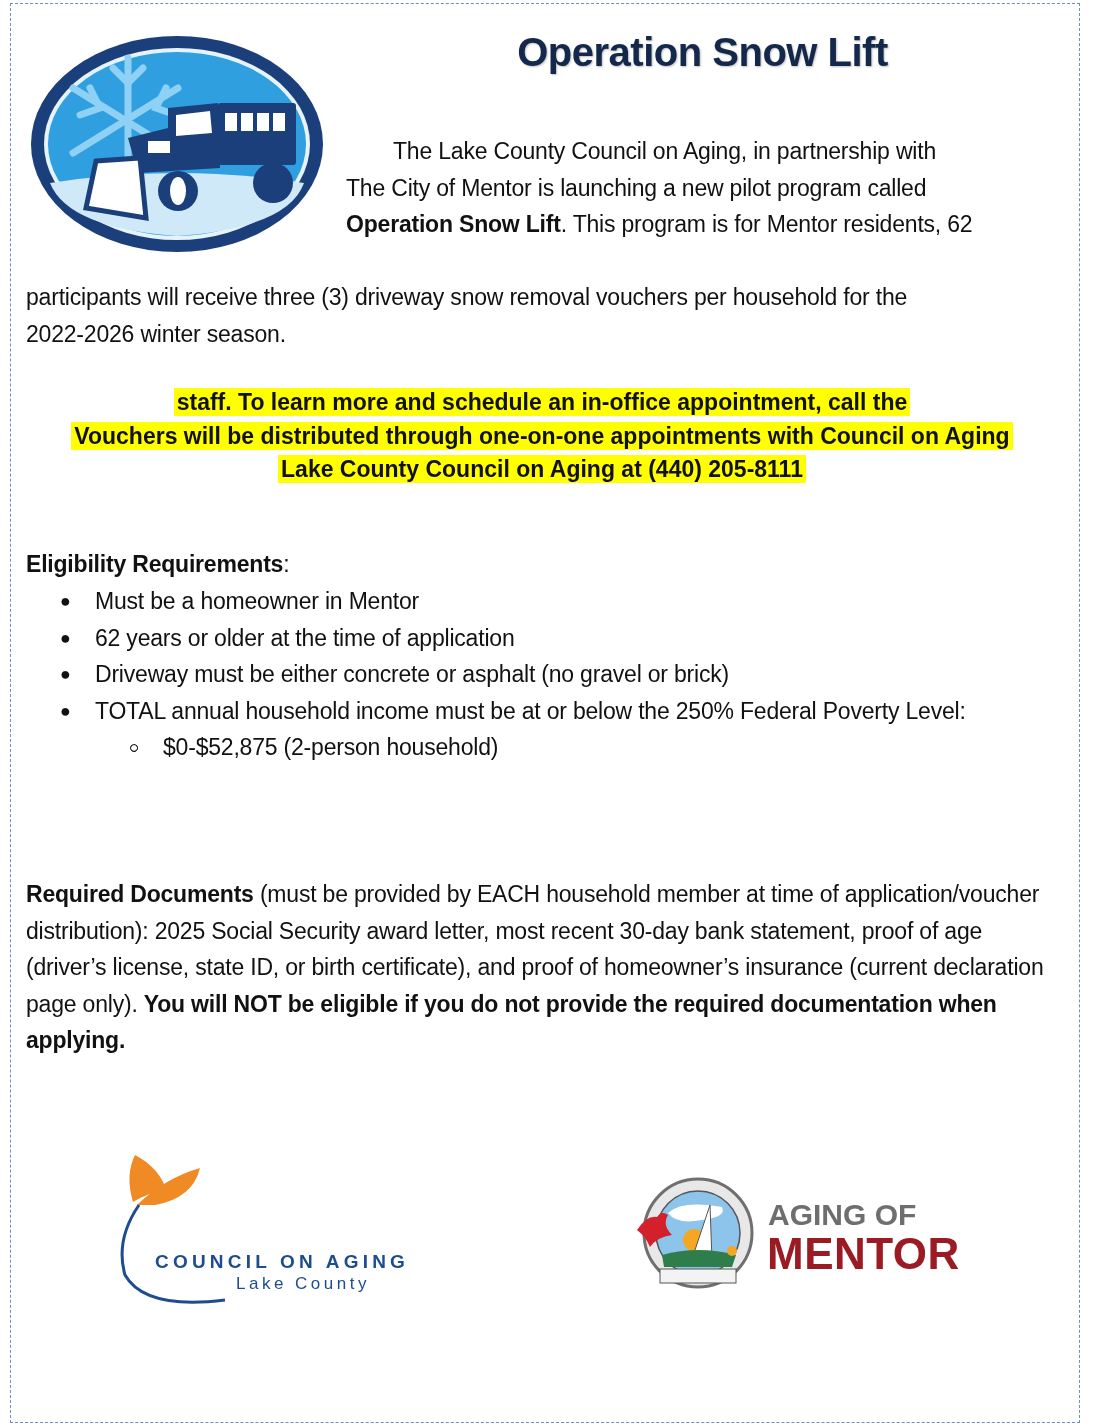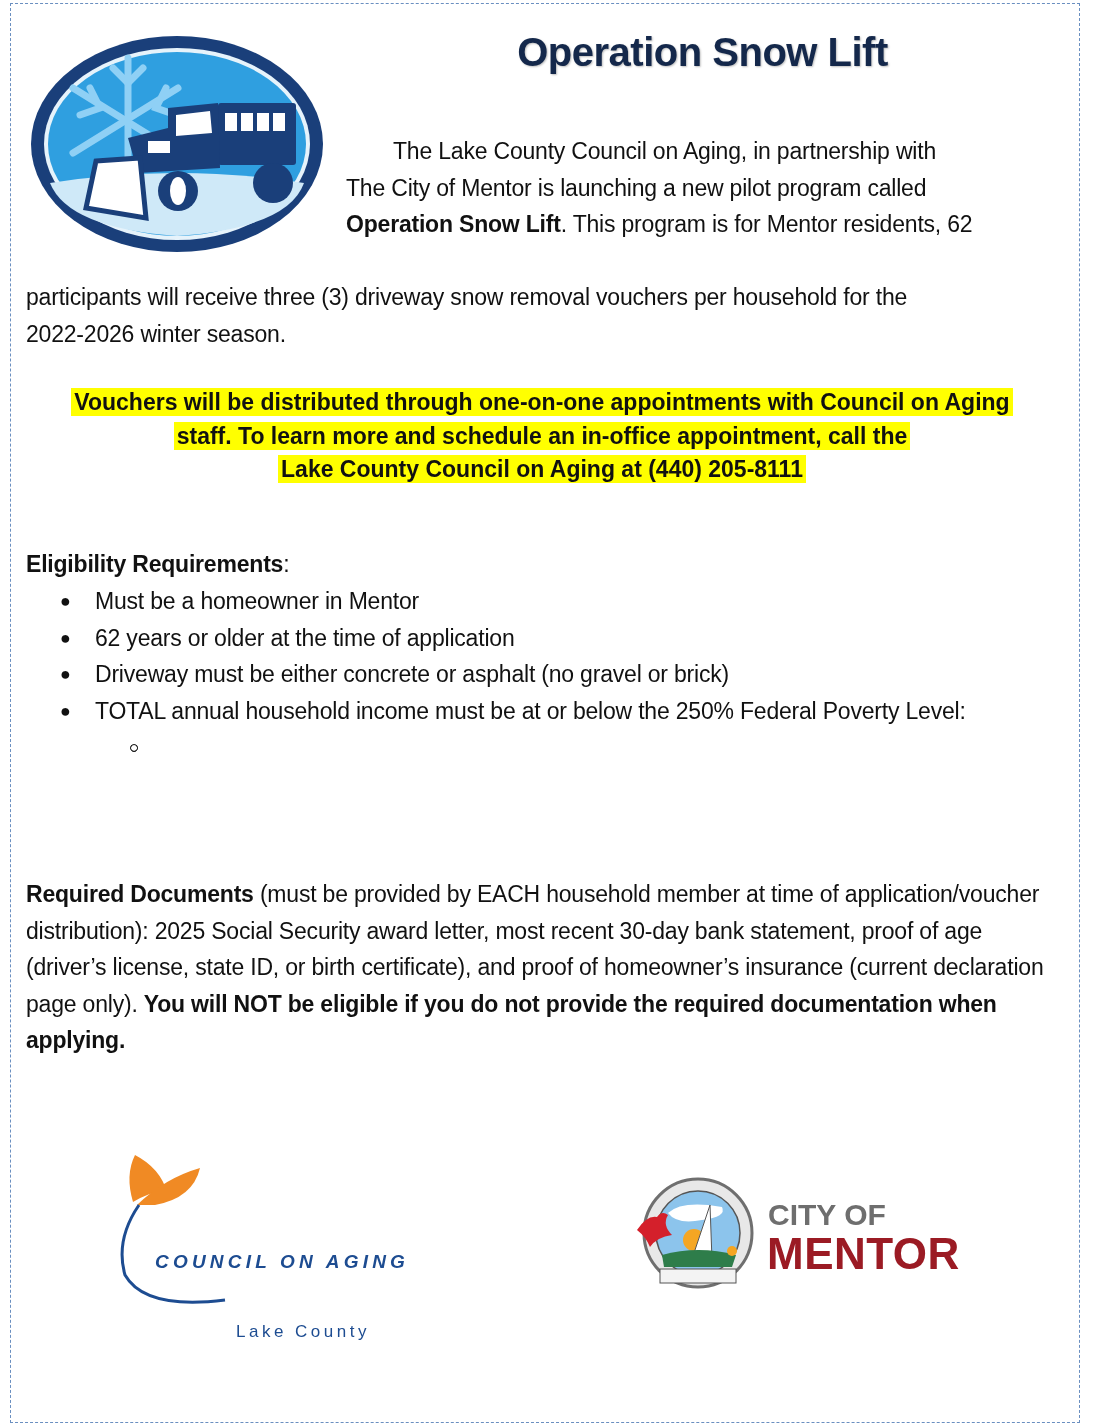--- a/index.html
+++ b/index.html
@@ -23,22 +23,22 @@
     .u { }
     ul.elig { position: absolute; left: 60px; top: 583px; margin: 0; padding: 0; list-style: none; width: 960px; }
     ul.elig li { position: relative; padding-left: 35px; }
     ul.elig li .bullet { position: absolute; left: 0; top: 0; font-size: 18px; }
     ul.sub { list-style: none; margin: 0; padding: 0 0 0 34px; }
     ul.sub li { padding-left: 34px; position: relative; }
     ul.sub li .bullet { position: absolute; left: 0; top: 1px; font-size: 17px; }
     .docs { position: absolute; left: 26px; top: 876px; width: 1020px; }
     .logo-coa { position: absolute; left: 115px; top: 1150px; width: 300px; height: 165px; }
     .coa-name { position: absolute; left: 155px; top: 1251px; font-size: 19px; font-weight: bold;
-                letter-spacing: 4.2px; color: #1d4c91; font-style: italic; }
-    .coa-sub { position: absolute; left: 236px; top: 1274px; font-size: 17px; letter-spacing: 3.5px; color: #1d4c91; margin-top: 48px; }
+                letter-spacing: 4.2px; color: #1d4c91; }
+    .coa-sub { position: absolute; left: 236px; top: 1274px; font-size: 17px; letter-spacing: 3.5px; color: #1d4c91; }
     .logo-mentor-seal { position: absolute; left: 632px; top: 1175px; width: 128px; height: 118px; }
     .mentor-cityof { position: absolute; left: 768px; top: 1198px; font-size: 30px; font-weight: bold; color: #6e6e6e; }
     .mentor-name { position: absolute; left: 767px; top: 1229px; font-size: 44px; font-weight: bold; color: #9b1b24; letter-spacing: 0.5px; }
   </style>
 </head>
 <body>
 
 <div class="page"></div>
 
 <svg class="logo-plow" viewBox="0 0 298 222">
@@ -76,35 +76,35 @@
   <div class="intro-first">The Lake County Council on Aging, in partnership with</div>
   <div>The City of Mentor is launching a new pilot program called</div>
   <div><span class="b">Operation Snow Lift</span><span>. This program is for Mentor residents, 62</span></div>
 </div>
 <div class="intro-full txt">
   <div>participants will receive three (3) driveway snow removal vouchers per household for the</div>
   <div>2022-2026 winter season.</div>
 </div>
 
 <div class="highlight-block">
+  <div><span class="hl">staff. To learn more and schedule an in-office appointment, call the</span></div>
   <div><span class="hl">Vouchers will be distributed through one-on-one appointments with Council on Aging</span></div>
-  <div><span class="hl">staff. To learn more and schedule an in-office appointment, call the</span></div>
   <div><span class="hl">Lake County Council on Aging at (440) 205-8111</span></div>
 </div>
 
 <div class="elig-head txt"><span class="b u">Eligibility Requirements</span><span>:</span></div>
 
 <ul class="elig txt">
   <li><span class="bullet">●</span><span>Must be a homeowner in Mentor</span></li>
   <li><span class="bullet">●</span><span>62 years or older at the time of application</span></li>
   <li><span class="bullet">●</span><span>Driveway must be either concrete or asphalt (no gravel or brick)</span></li>
   <li><span class="bullet">●</span><span>TOTAL annual household income must be at or below the 250% Federal Poverty Level:</span>
     <ul class="sub">
       <li><span class="bullet">○</span></li>
-      <li><span class="bullet">○</span></li>
+      <li><span class="bullet">○</span><span>$0-$52,875 (2-person household)</span></li>
     </ul>
   </li>
 </ul>
 
 <div class="docs txt"><span class="b u">Required Documents</span><span> (must be provided by </span><span class="u">EACH</span><span> household member at time of application/voucher distribution): 2025 Social Security award letter, most recent 30-day bank statement, proof of age (driver’s license, state ID, or birth certificate), and proof of homeowner’s insurance (current declaration page only). </span><span class="b">You will </span><span class="b u">NOT</span><span class="b"> be eligible if you do not provide the required documentation when applying.</span></div>
 
 <svg class="logo-coa" viewBox="0 0 300 165">
   <g>
     <path d="M18 52 Q10 25 20 5 Q45 18 52 42 Q38 40 18 52Z" fill="#f08a24"></path>
     <path d="M22 55 Q50 28 85 18 Q78 48 40 55 Z" fill="#f08a24"></path>
@@ -118,14 +118,14 @@
   <circle cx="66" cy="58" r="54" fill="#e8e8e8" stroke="#6f6f6f" stroke-width="3"></circle>
   <circle cx="66" cy="58" r="42" fill="#8cc4ec" stroke="#555" stroke-width="1.5"></circle>
   <path d="M36 38 Q50 25 90 32 Q95 42 70 45 Q45 50 36 38Z" fill="#ffffff"></path>
   <circle cx="62" cy="65" r="11" fill="#f5a623"></circle>
   <path d="M78 30 L80 85 L60 84 Z" fill="#ffffff" stroke="#555" stroke-width="1"></path>
   <path d="M30 80 Q66 70 104 80 L100 92 L32 92Z" fill="#2e7d4a"></path>
   <path d="M5 55 Q15 40 25 42 Q30 35 36 40 Q30 50 40 60 Q25 62 18 72 Q14 62 5 55Z" fill="#d4202b"></path>
   <circle cx="100" cy="76" r="5" fill="#f5a623"></circle>
   <rect x="28" y="94" width="76" height="14" fill="#f3f3f3" stroke="#555" stroke-width="1"></rect>
 </svg>
-<div class="mentor-cityof">CITY OF</div>
+<div class="mentor-cityof">AGING OF</div>
 <div class="mentor-name">MENTOR</div>
 
 </body></html>

